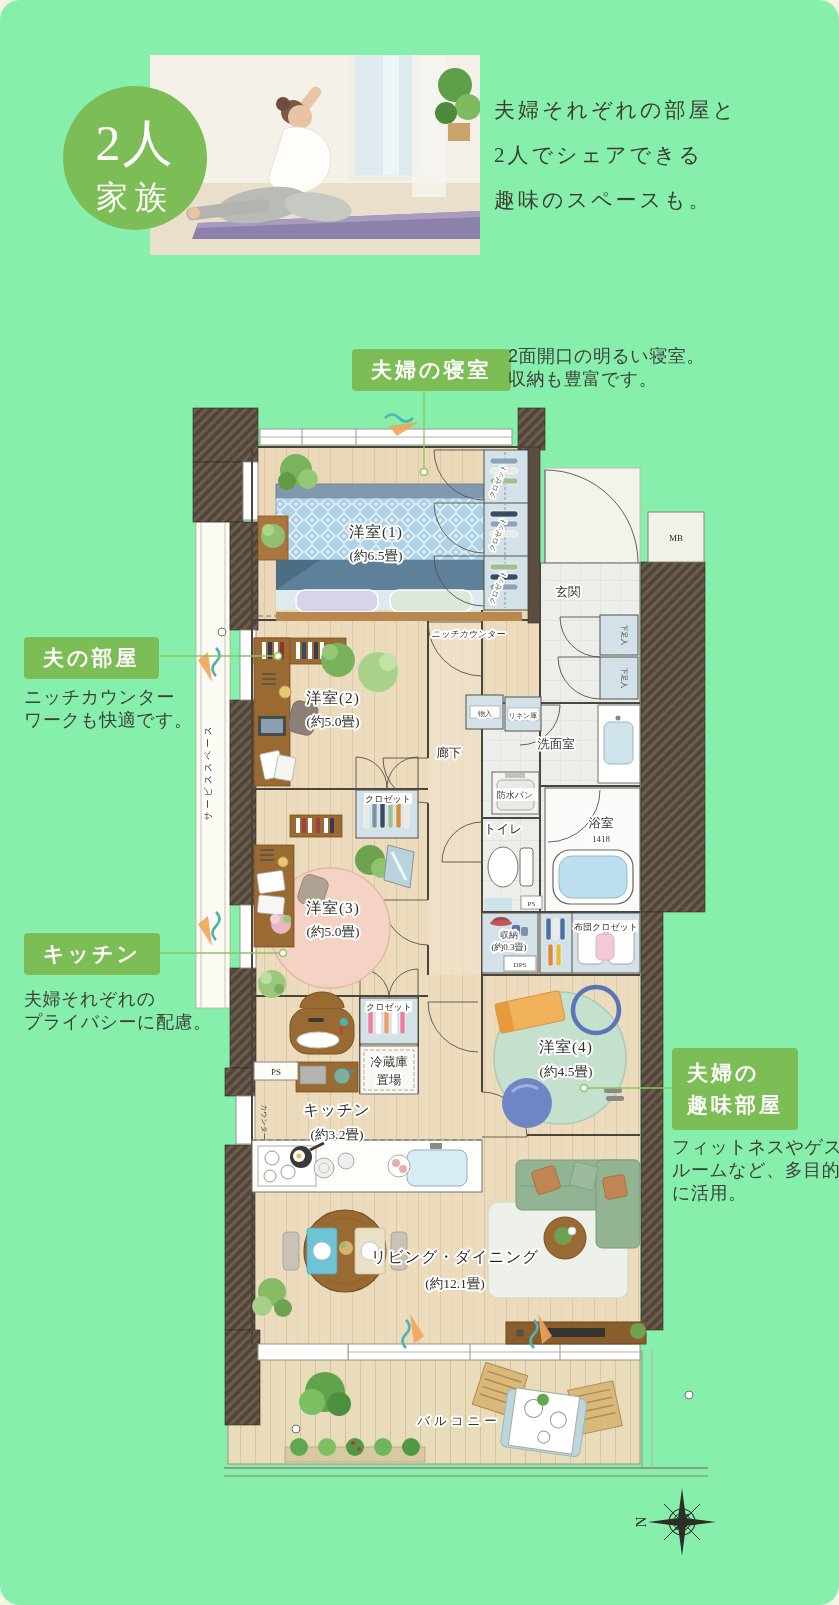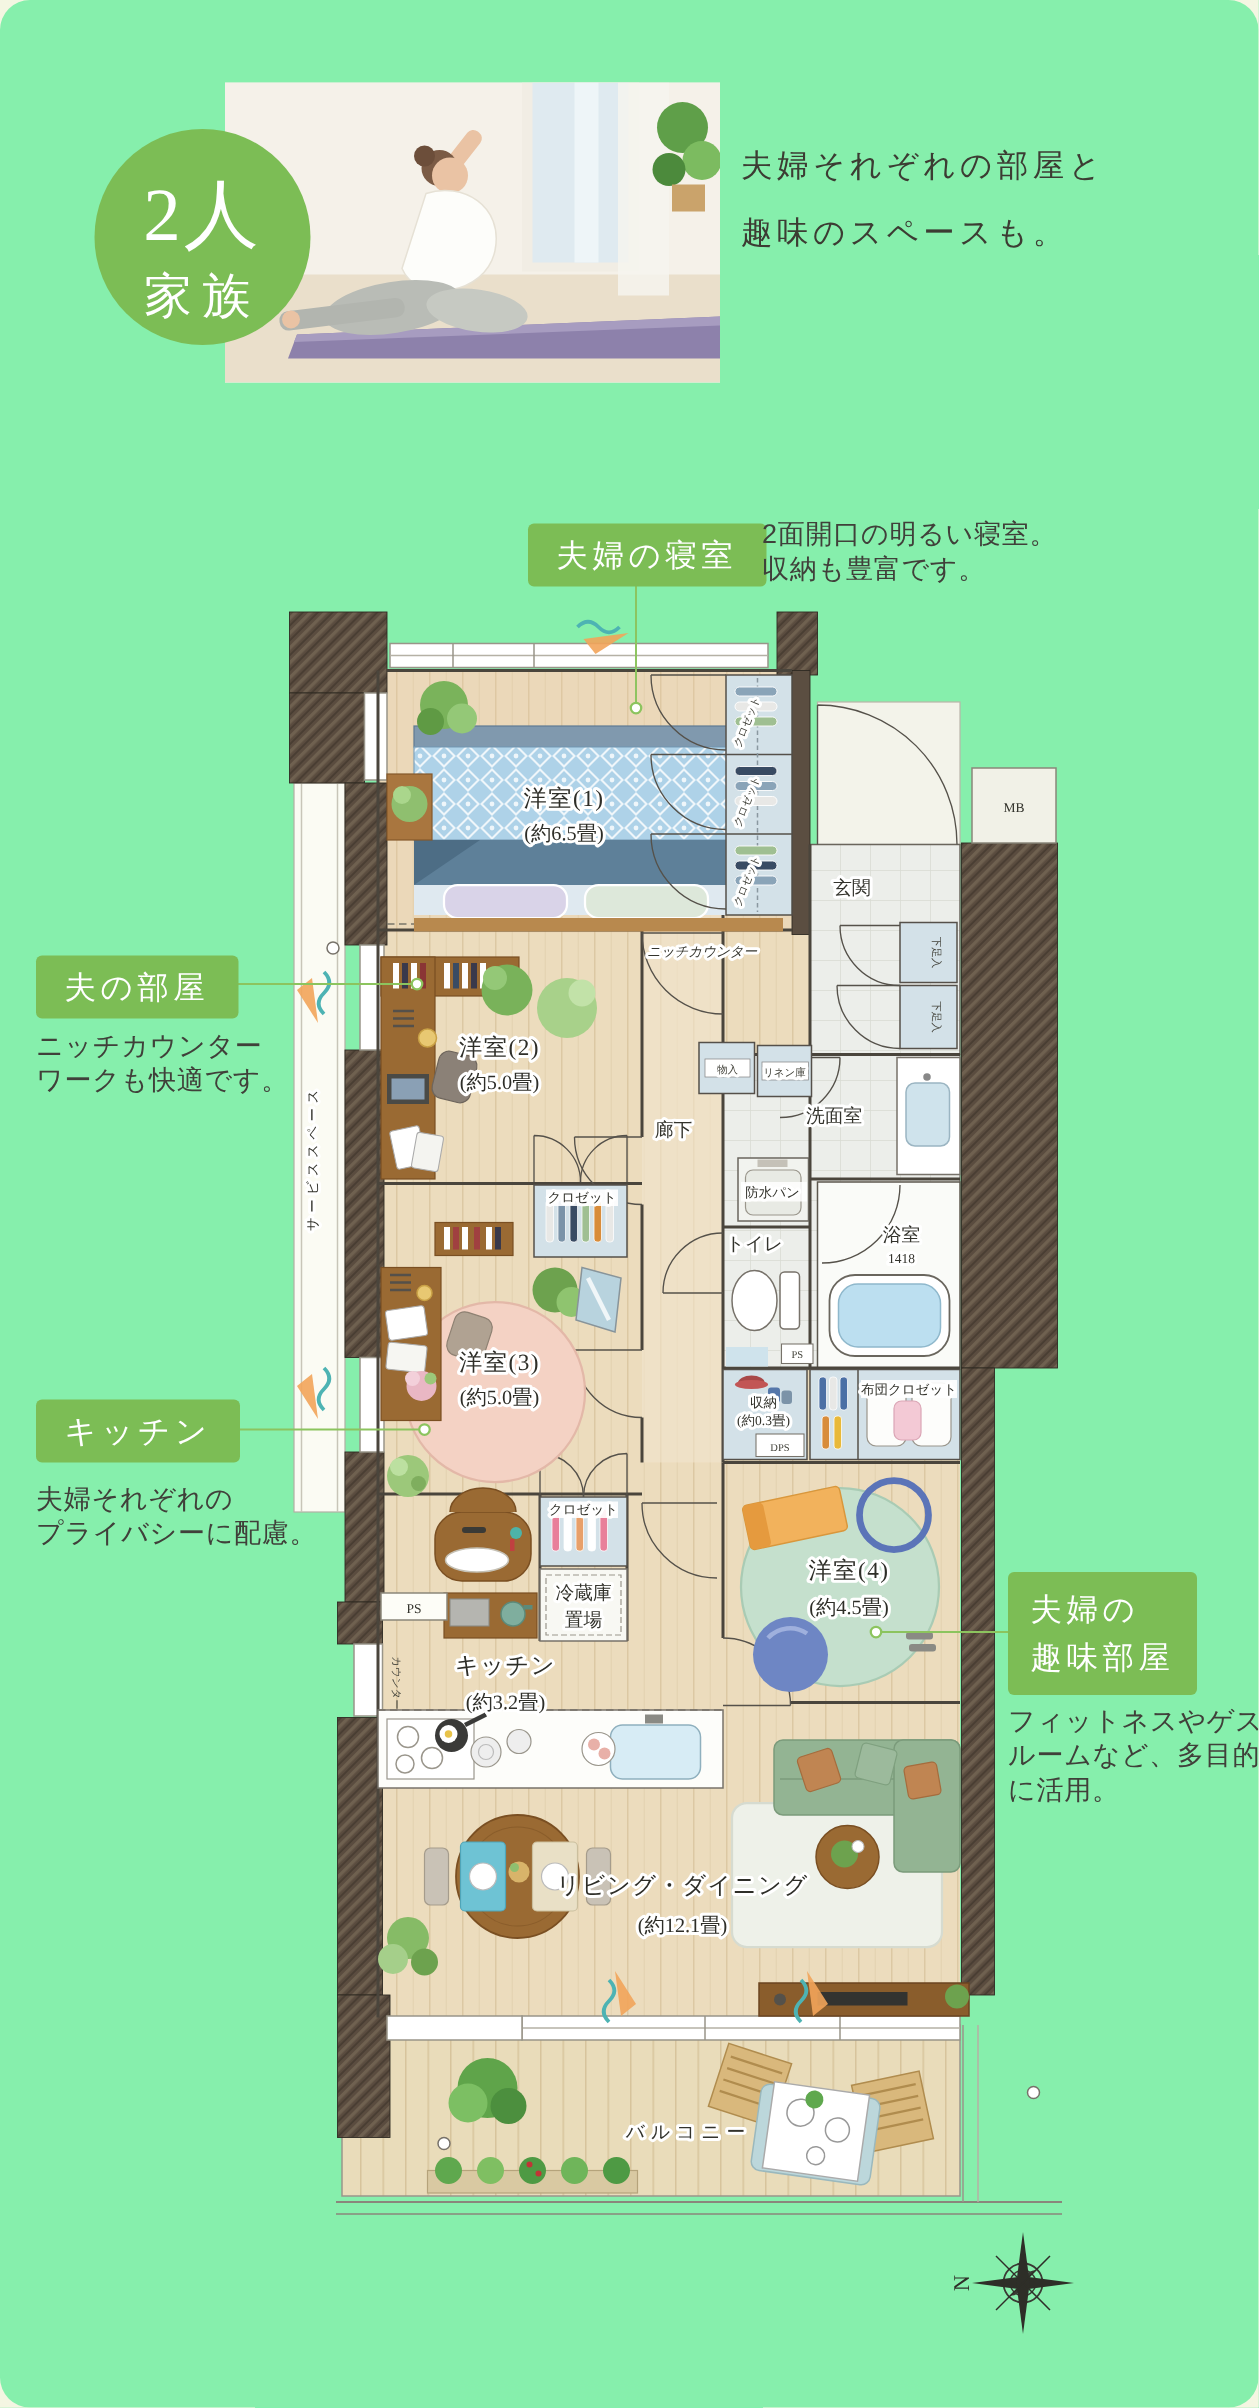--- a/index.html
+++ b/index.html
@@ -9,21 +9,21 @@
   
   .badge{left:63px;top:86px;width:144px;height:144px;border-radius:50%;background:#7cbd55;
          color:#fff;text-align:center;font-family:"Liberation Serif",serif;z-index:4;}
   .badge-l1{font-size:50px;line-height:1;margin-top:32px;letter-spacing:2px;}
   .badge-l2{font-size:32px;letter-spacing:7px;margin-top:8px;}
   .photo{left:150px;top:55px;width:330px;height:200px;z-index:2;background:#f3efe7;}
   .headline{left:494px;top:88px;font-family:"Liberation Serif",serif;font-size:21px;
             line-height:45px;letter-spacing:3px;color:#3c3c33;white-space:nowrap;}
   
   .co-label{background:#7cbd55;color:#fff;font-family:"Liberation Serif",serif;font-size:21px;
-            letter-spacing:3px;padding:7px 19px;border-radius:4px;white-space:nowrap;z-index:5;}
+            letter-spacing:3px;padding:7px 19px;border-radius:4px;white-space:nowrap;z-index:5;font-weight:bold;}
   .co-label.two-line{padding:9px 15px;line-height:32px;}
   .co-desc{font-size:18px;line-height:23px;color:#40403a;letter-spacing:.5px;white-space:nowrap;z-index:5;}
   svg text{user-select:none;}
   .halo{paint-order:stroke;stroke:#fff;stroke-width:4px;stroke-linejoin:round;}
   .rm{font-family:"Liberation Serif",serif;font-size:15.5px;fill:#2e2e28;letter-spacing:1px;}
   .rs{font-family:"Liberation Serif",serif;font-size:13.5px;fill:#2e2e28;}
   .rm2{font-family:"Liberation Serif",serif;font-size:12.5px;fill:#33332c;}
   .sm{font-family:"Liberation Serif",serif;font-size:9px;fill:#33332c;}
   .tn{font-family:"Liberation Serif",serif;font-size:7px;fill:#44443c;}
   .it{font-style:italic;}
@@ -61,20 +61,21 @@
         <circle cx="44" cy="158" r="6" fill="#eac3a4"></circle>
       </g>
     </svg>
   </div>
   <div class="abs badge">
     <div class="badge-l1">2人</div>
     <div class="badge-l2">家族</div>
   </div>
   <div class="abs headline">
     <div>夫婦それぞれの部屋と</div>
+    <div>2人でシェアできる</div>
     <div>趣味のスペースも。</div>
   </div>
 
   <svg class="abs" style="left:0;top:0" width="839" height="1605" viewBox="0 0 839 1605">
     <defs>
       <pattern id="hatch" width="7" height="7" patternUnits="userSpaceOnUse" patternTransform="rotate(45)">
         <rect width="7" height="7" fill="#5a4c3f"></rect>
         <line x1="1" y1="0" x2="1" y2="7" stroke="#6f6150" stroke-width="2.4"></line>
         <line x1="4.5" y1="0" x2="4.5" y2="7" stroke="#483d32" stroke-width="1.2"></line>
       </pattern>

